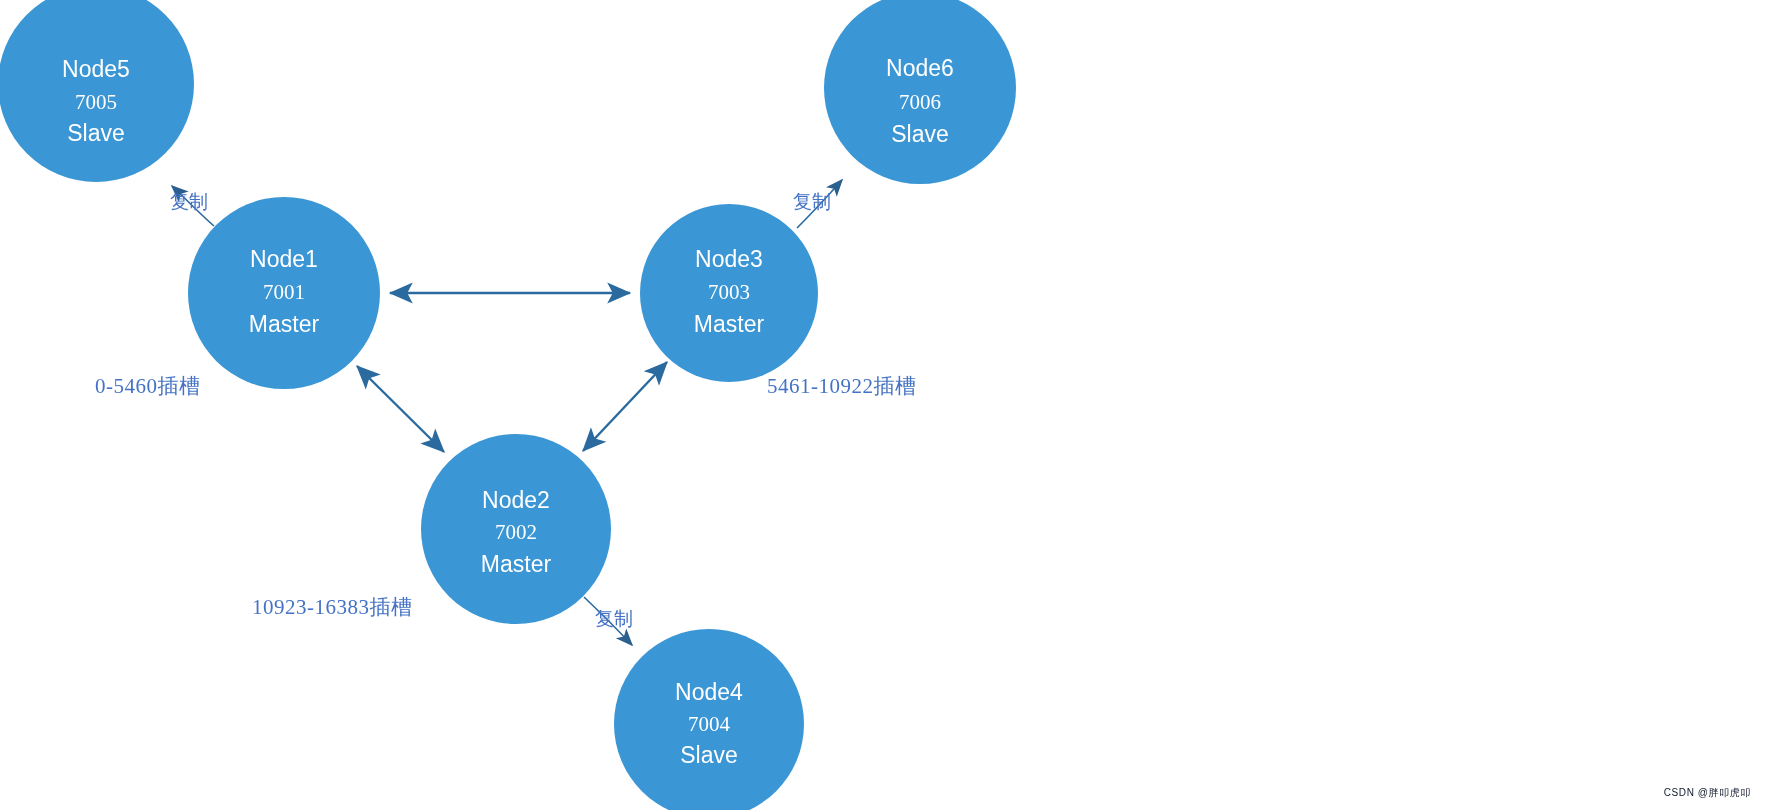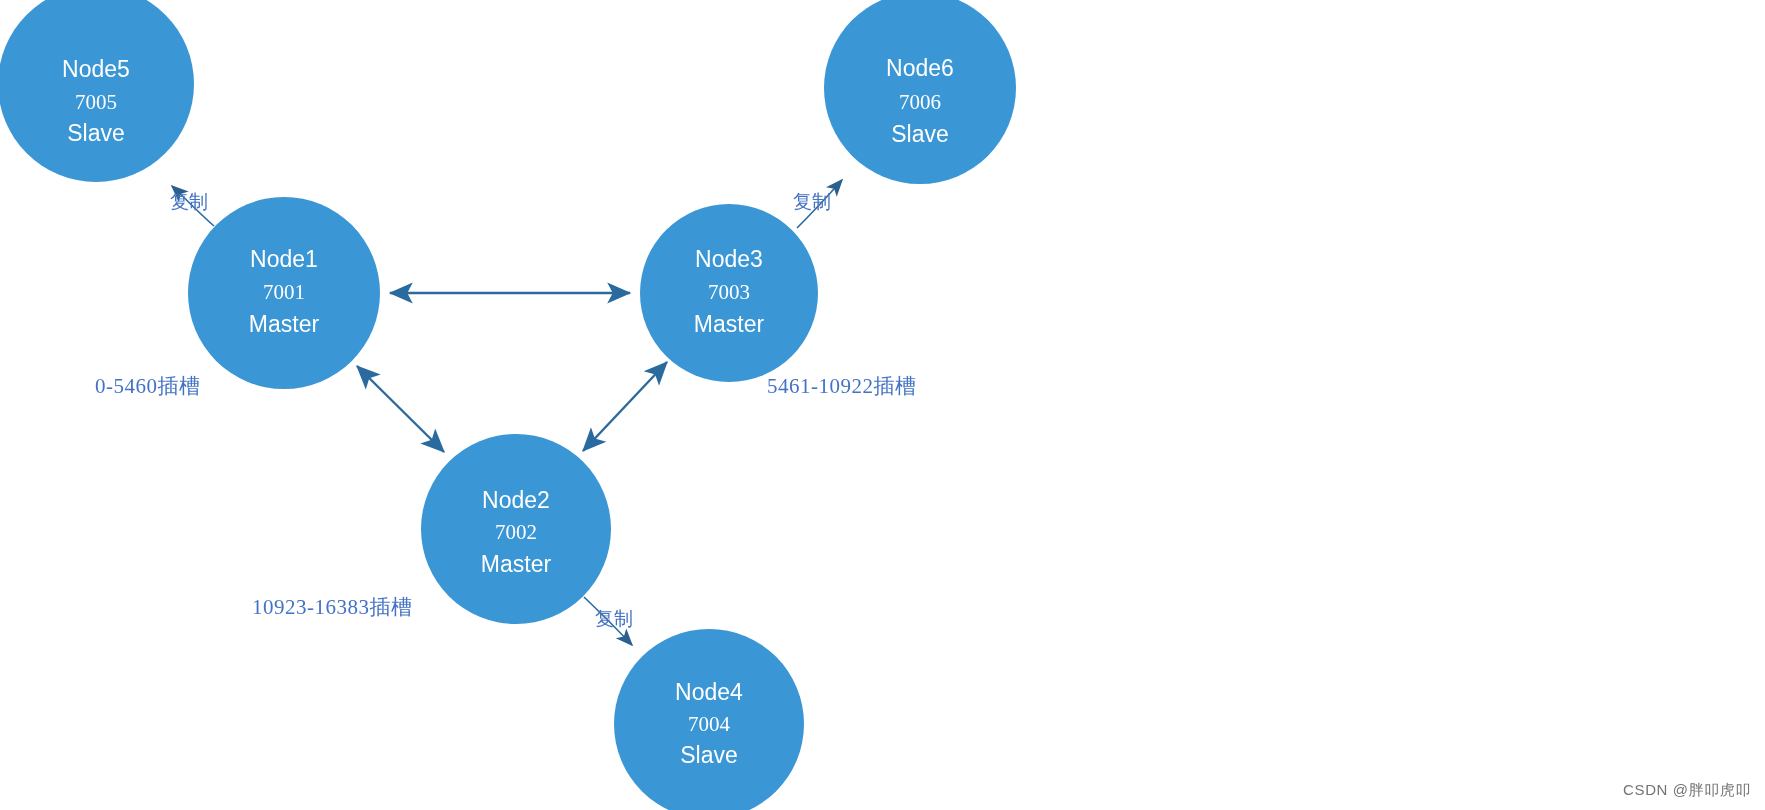--- a/index.html
+++ b/index.html
@@ -59,22 +59,22 @@
   }
   .replicate-label {
     fill: #4472c4;
     font-family: "Liberation Serif", serif;
     font-size: 19px;
   }
   .watermark {
     position: absolute;
     right: 14px;
     bottom: 10px;
-    color: #737373;
-    font-size: 15px;
+    color: #0f172a;
+    font-size: 10px;
     font-family: "Liberation Sans", sans-serif;
     letter-spacing: 0.6px;
     white-space: nowrap;
   }
 </style>
 </head>
 <body>
 
 <div id="canvas">
 

